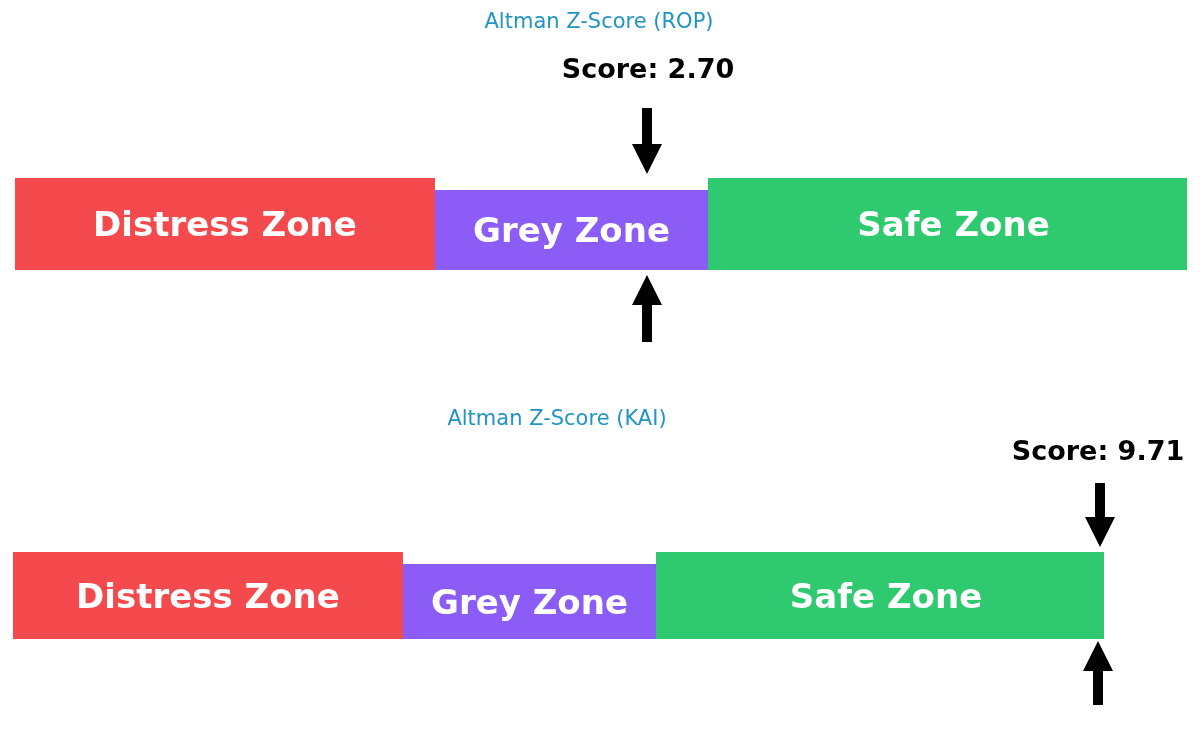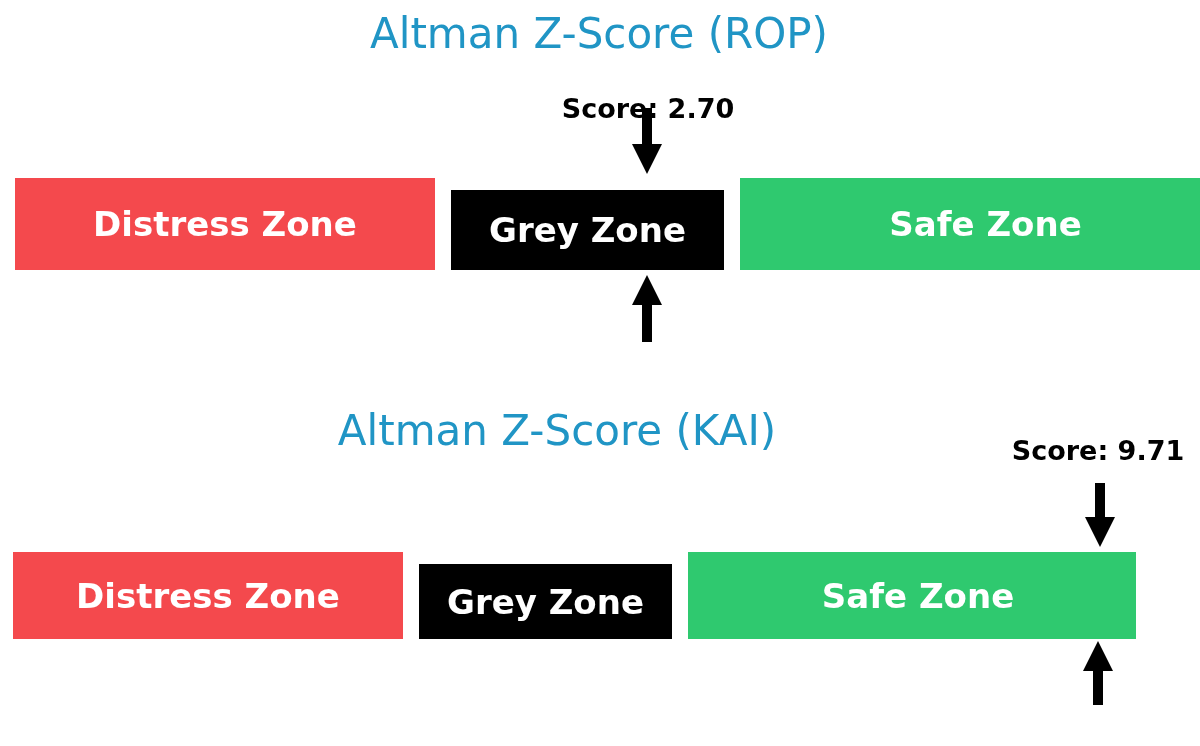--- a/index.html
+++ b/index.html
@@ -6,60 +6,60 @@
   .figure{
     position:relative;
     width:1200px;height:746px;
     background:#ffffff;
     font-family:"DejaVu Sans","Liberation Sans",sans-serif;
     overflow:hidden;
   }
   .chart-title{
     position:absolute;
     transform:translateX(-50%);
-    font-size:42px;
+    font-size:21px;
     font-weight:400;
     color:#2095c5;
     white-space:nowrap;
   }
   .score-label{
     position:absolute;
     transform:translateX(-50%);
     font-size:27px;
     font-weight:700;
     color:#000000;
     white-space:nowrap;
   }
   .arrow{
     position:absolute;
     transform:translateX(-50%);
   }
   .bar{
     position:absolute;
     display:flex;
-    gap:16px;
+    gap:0;
   }
   .zone{
     display:flex;
     align-items:center;
     justify-content:center;
   }
   .zone span{
     color:#ffffff;
     font-size:34px;
     font-weight:700;
     white-space:nowrap;
   }
   .zone-distress{background:#f4494d;flex:0 0 auto;}
-  .zone-grey{background:#000000;flex:0 0 auto;margin-top:12px;}
+  .zone-grey{background:#8b5cf6;flex:0 0 auto;margin-top:12px;}
   .zone-safe{background:#2fc96f;flex:0 0 auto;padding-left:12px;}
 
   
   .t0{left:599px;top:9px;}
-  .s0{left:648px;top:53px;margin-top:40px;}
+  .s0{left:648px;top:53px;}
   .a0-down{left:647px;top:108px;}
   .b0{left:15px;top:178px;width:1168px;height:92px;}
   .b0 .zone-distress{width:420px;}
   .b0 .zone-grey{width:273px;}
   .b0 .zone-safe{width:467px;}
   .a0-up{left:647px;top:275px;}
 
   
   .t1{left:557px;top:406px;}
   .s1{left:1098px;top:435px;}

